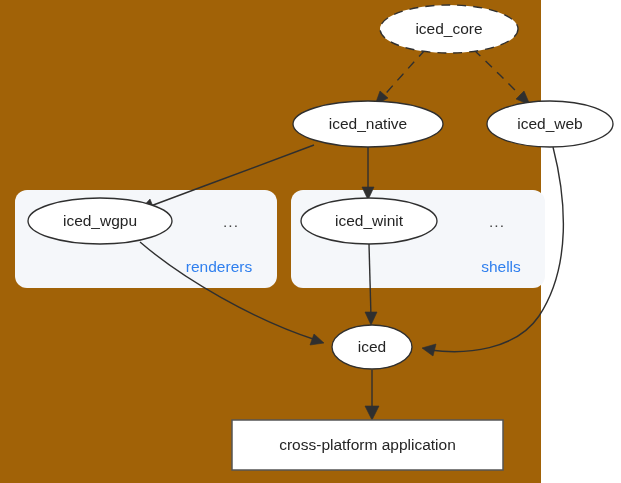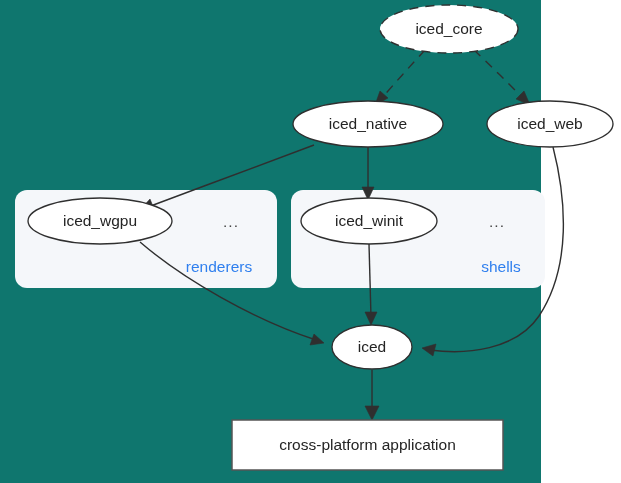--- a/index.html
+++ b/index.html
@@ -11,21 +11,21 @@
   body {
     width: 621px;
     height: 483px;
     font-family: "Liberation Sans", sans-serif;
     overflow: hidden;
   }
   #diagram-root {
     position: relative;
     width: 541px;
     height: 483px;
-    background: #0f766e;
+    background: #a16207;
   }
   svg#diagram-svg {
     position: absolute;
     top: 0;
     left: 0;
     width: 621px;
     height: 483px;
   }
   .node-ellipse {
     fill: #ffffff;

